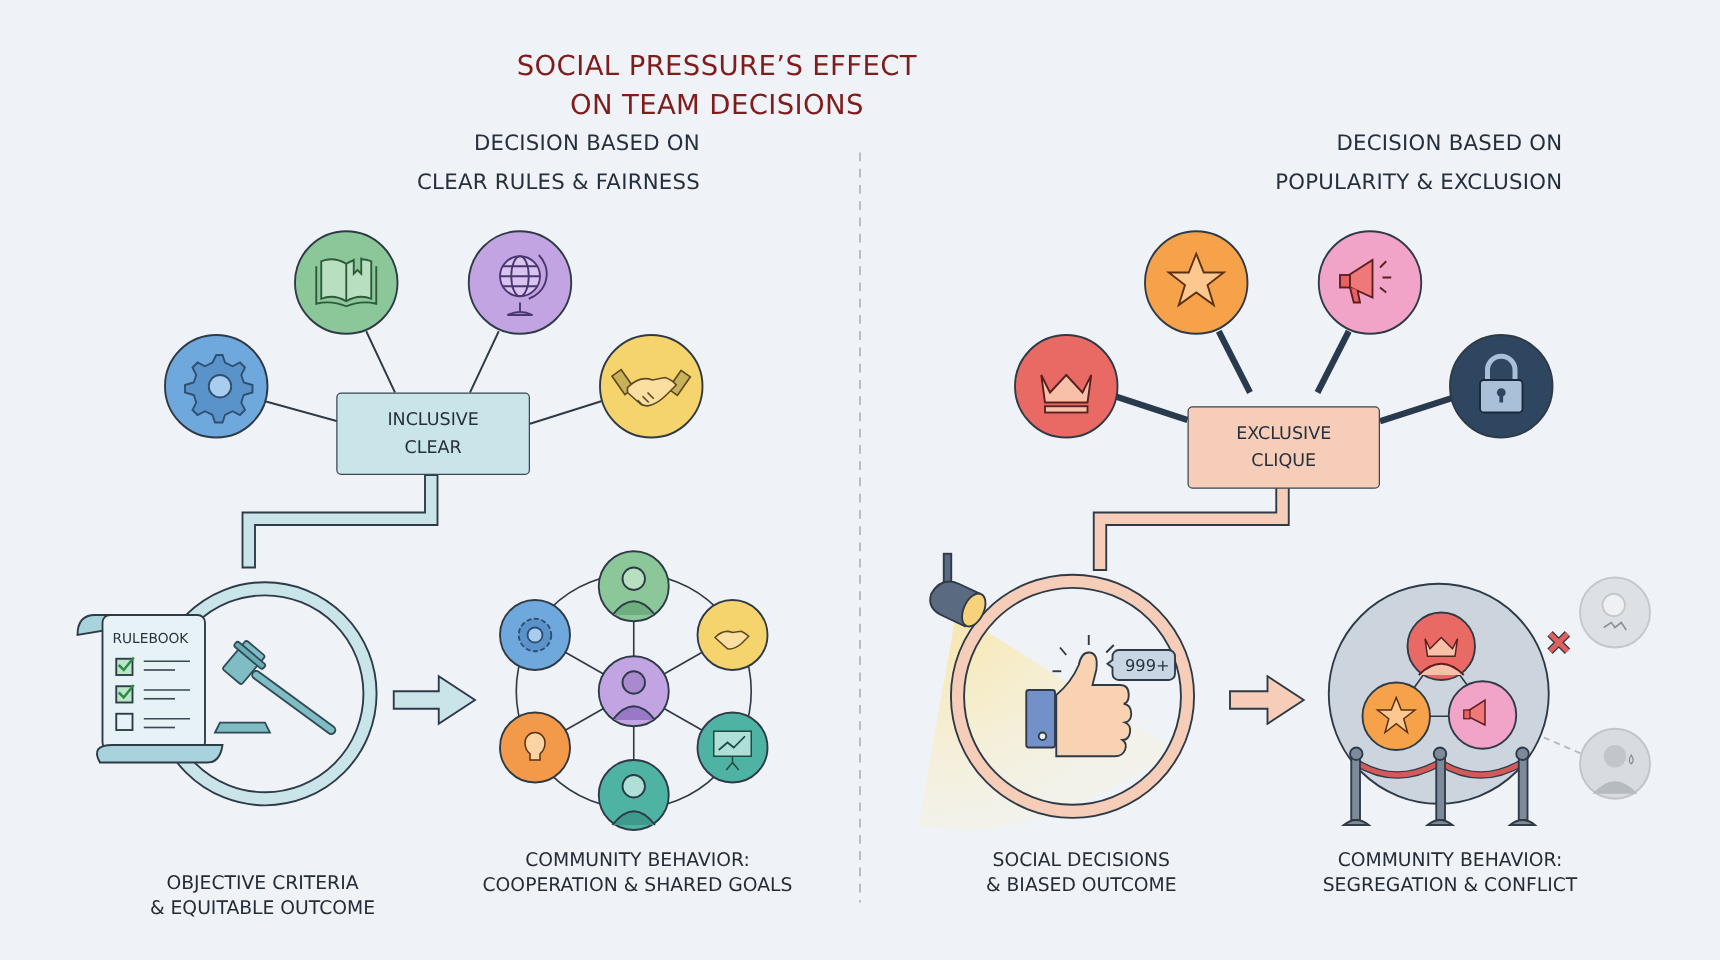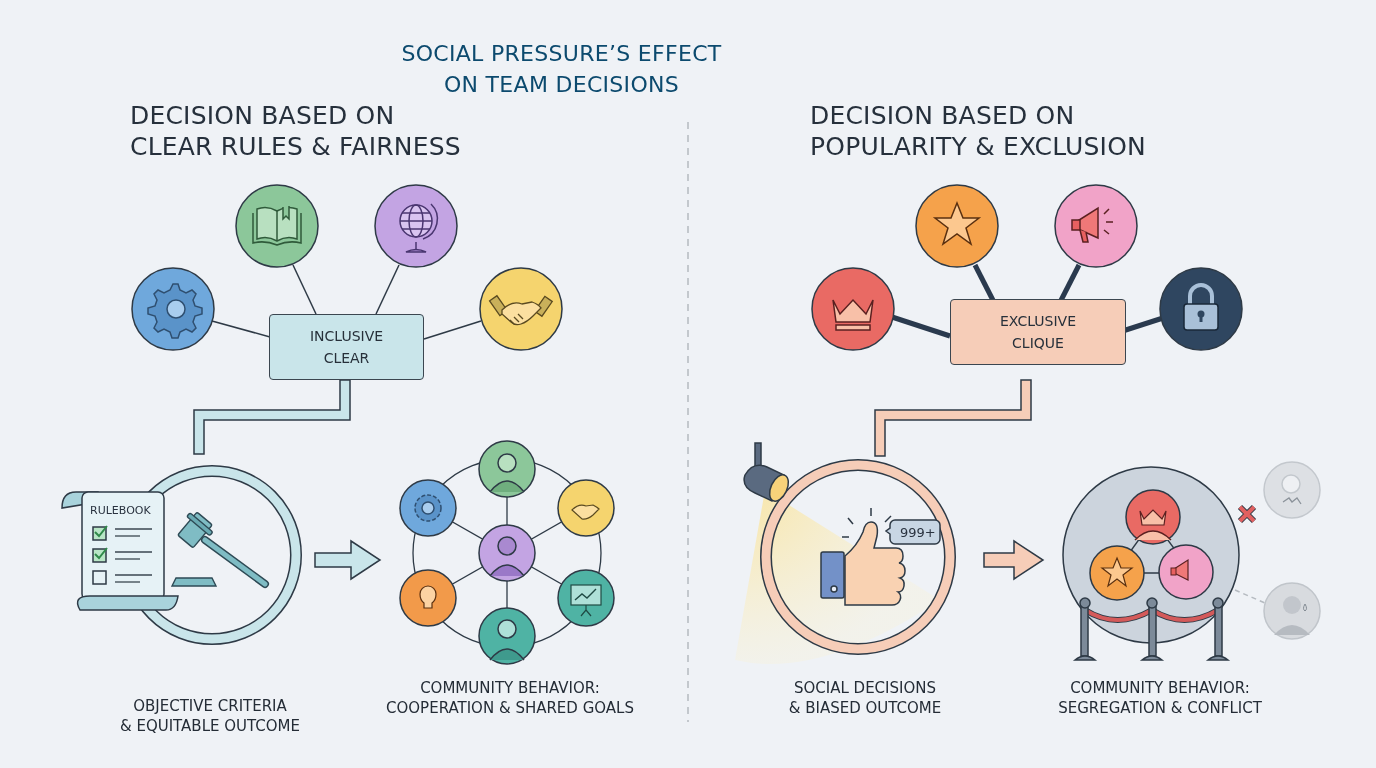--- a/index.html
+++ b/index.html
@@ -5,25 +5,25 @@
   html, body { margin: 0; padding: 0; }
   body {
     width: 1376px; height: 768px; overflow: hidden;
     background: #eff2f6;
     font-family: "DejaVu Sans", "Liberation Sans", sans-serif;
     color: #2a3340;
     position: relative;
   }
   .abs { position: absolute; }
   .title {
-    left: 4px; width: 1115px; top: 38px; text-align: center;
-    font-size: 22px; line-height: 31px; letter-spacing: 0.3px; color: #0c4a6e;
+    left: 16px; width: 1115px; top: 38px; text-align: center;
+    font-size: 22px; line-height: 31px; letter-spacing: 0.3px; color: #7f1d1d;
   }
   .section-title {
-    text-align: left; font-size: 25px; line-height: 31px; color: #26303c;
+    text-align: right; font-size: 17px; line-height: 31px; color: #26303c;
     letter-spacing: 0.2px;
   }
   .caption {
     text-align: center; font-size: 15px; line-height: 20px; color: #242c36;
   }
   .node-label {
     display: flex; align-items: center; justify-content: center; text-align: center;
     font-size: 14px; line-height: 22px; color: #27303a;
     border: 1.5px solid #3b4650; border-radius: 4px; box-sizing: border-box;
   }
@@ -298,21 +298,21 @@
   <div>DECISION BASED ON</div>
   <div>POPULARITY &amp; EXCLUSION</div>
 </div>
 
 <div class="abs node-label" style="left:269px; top:314px; width:155px; height:66px; background:#c9e5ea;">
   <div>
     <div>INCLUSIVE</div>
     <div>CLEAR</div>
   </div>
 </div>
-<div class="abs node-label" style="left:950px; top:299px; width:176px; height:66px; background:#f6cdb8;">
+<div class="abs node-label" style="left:950px; top:325px; width:154px; height:66px; background:#f6cdb8;">
   <div>
     <div>EXCLUSIVE</div>
     <div>CLIQUE</div>
   </div>
 </div>
 
 <div class="abs caption" style="left:90px; width:240px; top:696px;">
   <div>OBJECTIVE CRITERIA</div>
   <div>&amp; EQUITABLE OUTCOME</div>
 </div>

